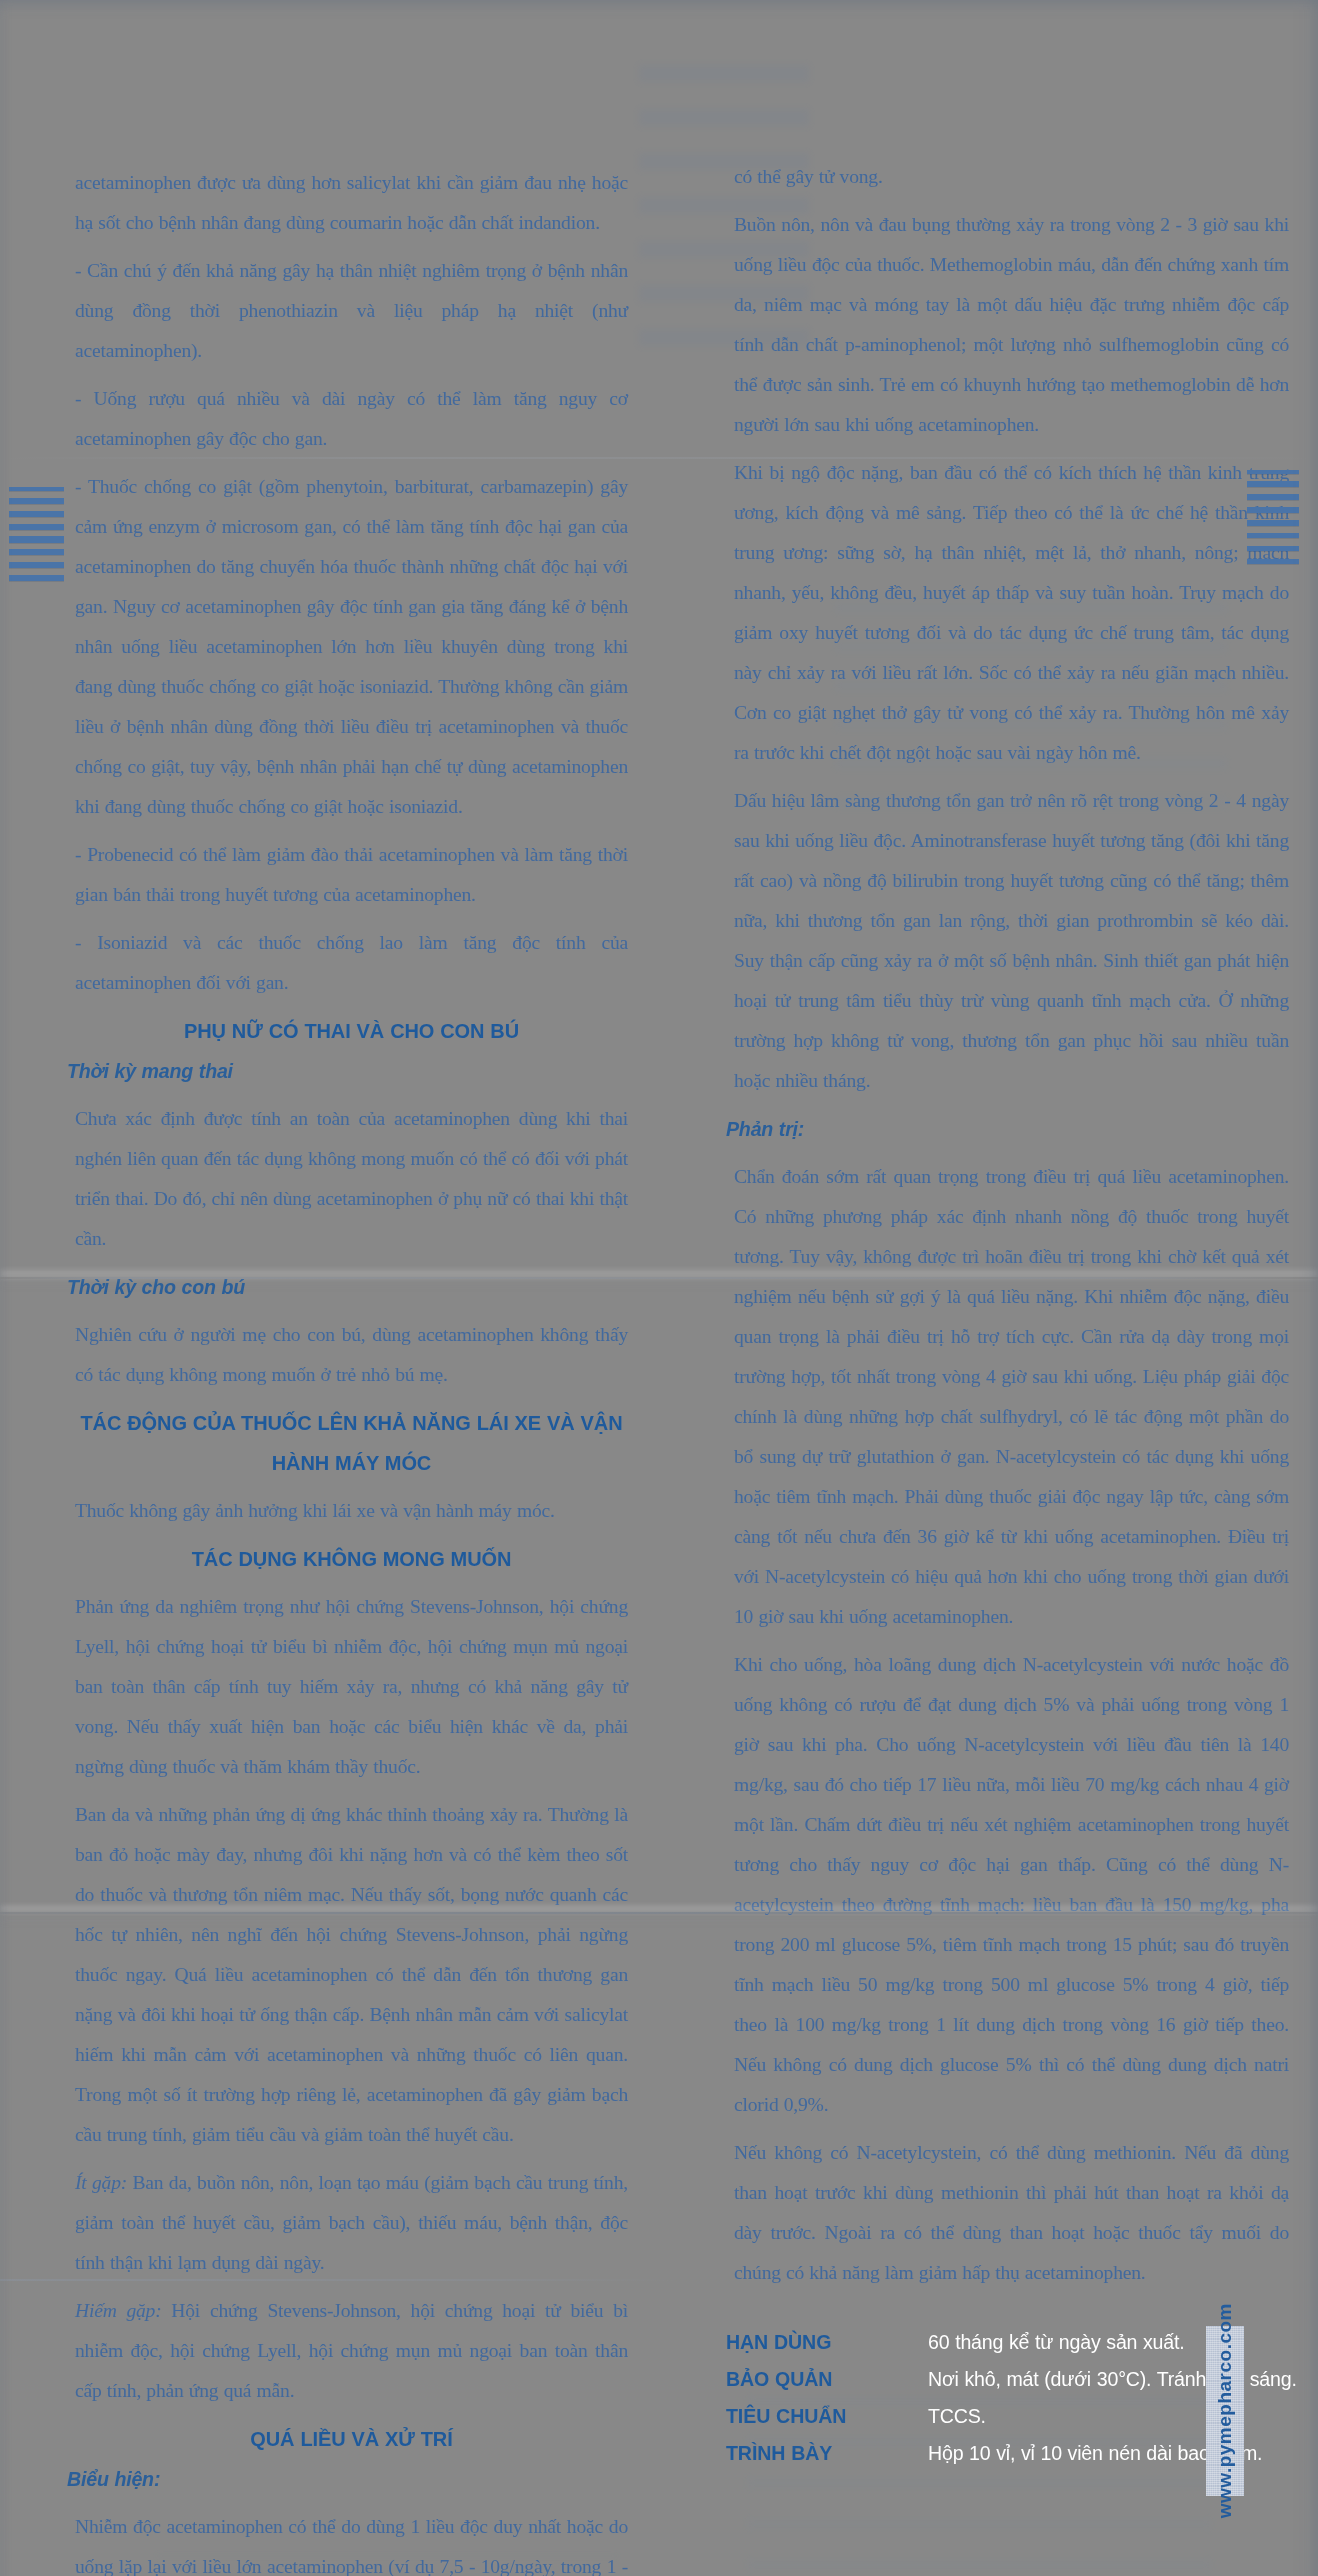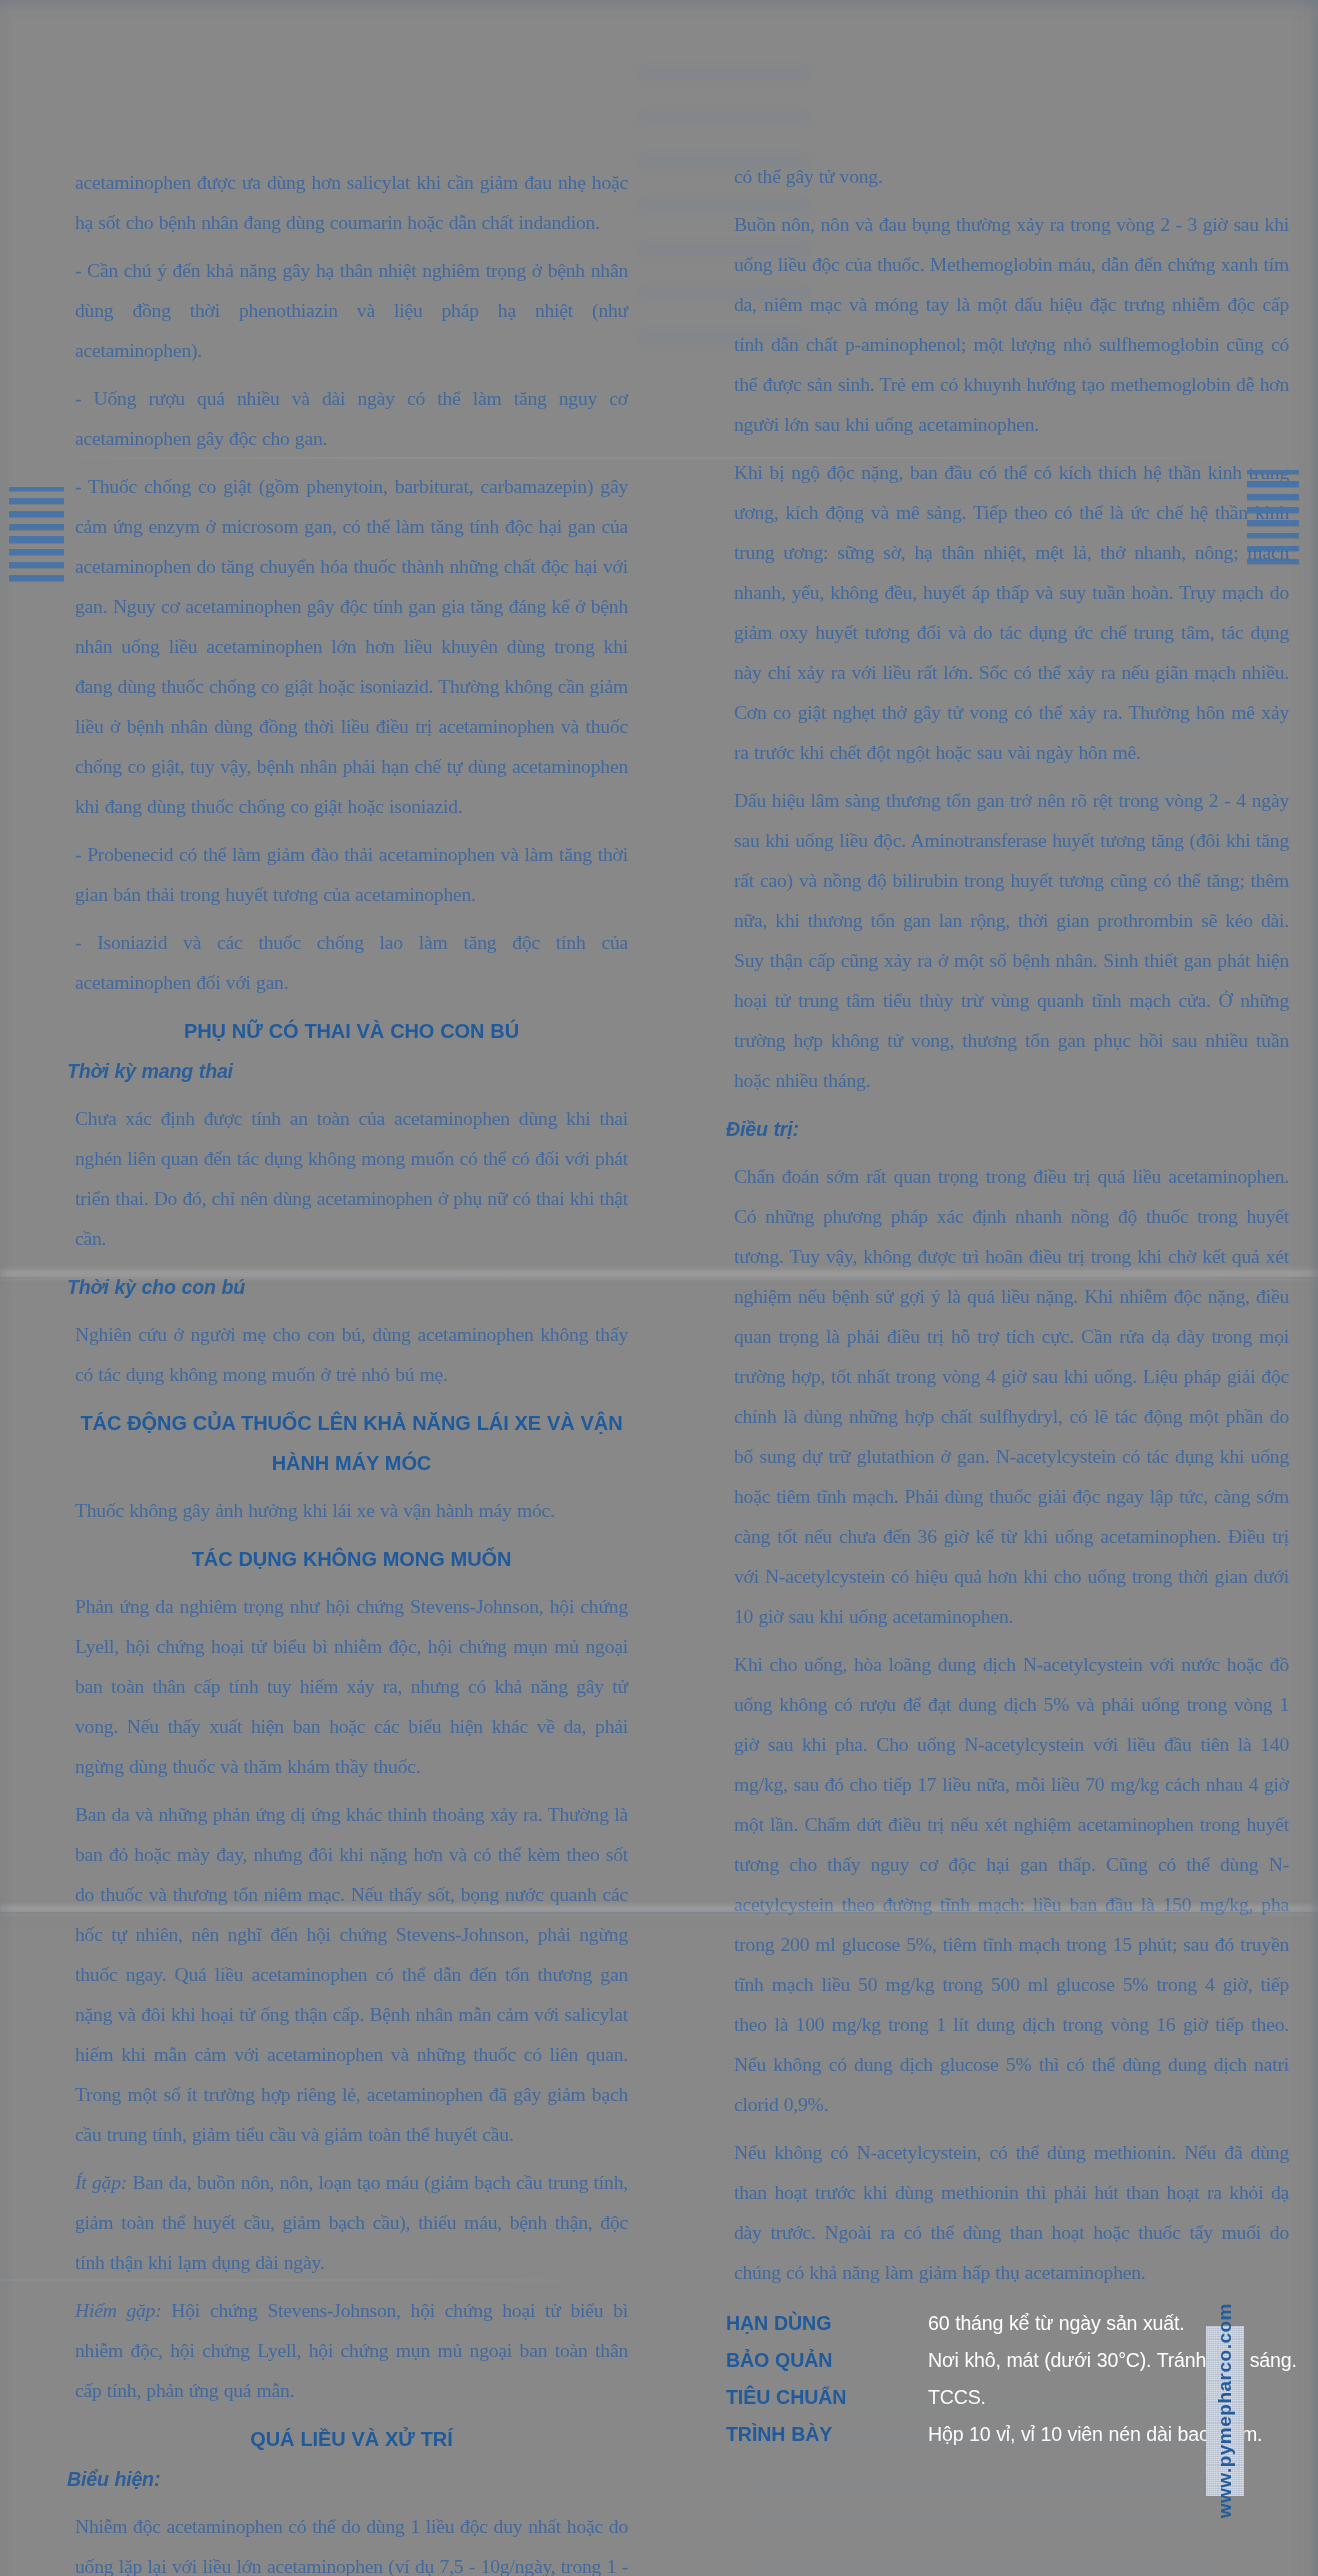--- a/index.html
+++ b/index.html
@@ -21,21 +21,21 @@
       inset 0 -11.3px 14.4px -9.3px rgba(120,128,140,.45),
       inset 8.2px 0 13.4px -10.3px rgba(130,138,150,.28);
   }
   .col{position:absolute;font-size:19.6px;line-height:40px;text-align:justify;letter-spacing:-0.2px;word-spacing:0.5px;}
   .col-left{left:67px;top:155px;width:569px;}
   .col-right{left:726px;top:149px;width:571px;}
   .col p{margin:8px;font-family:Liberation Serif, serif;}
   .col h3{margin:0;font-size:20px;line-height:40px;font-weight:700;color:#1e5a9c;letter-spacing:-0.1px;text-align:center;}
   .col h4{margin:0;font-size:19.6px;line-height:40px;font-weight:700;font-style:italic;color:#2a5f9a;text-align:left;}
   .lead-i{font-style:italic;}
-  .kv{margin-top:12px;}
+  .kv{margin-top:31px;}
   .kv-row{display:grid;grid-template-columns:202px 1fr;line-height:37px;}
   .kv-k{font-weight:700;color:#1e5a9c;letter-spacing:-0.1px;}
   .kv-v{color:#ffffff;}
   
   .marks{position:absolute;display:flex;flex-direction:column;z-index:4;}
   .marks-left{left:9.3px;top:487px;}
   .marks-right{left:1247px;top:470px;}
   .marks .bar{background:#4a74a8;box-shadow:0 0.5px 0 rgba(30,60,110,.3);}
   .marks-left .bar{width:55px;height:6.2px;margin-bottom:6.7px;}
   .marks-right .bar{width:52px;height:5.7px;margin-bottom:7.2px;}
@@ -122,21 +122,21 @@
       <p><i class="lead-i">Hiếm gặp:</i><span> Hội chứng Stevens-Johnson, hội chứng hoại tử biểu bì nhiễm độc, hội chứng Lyell, hội chứng mụn mủ ngoại ban toàn thân cấp tính, phản ứng quá mẫn.</span></p>
       <h3>QUÁ LIỀU VÀ XỬ TRÍ</h3>
       <h4>Biểu hiện:</h4>
       <p>Nhiễm độc acetaminophen có thể do dùng 1 liều độc duy nhất hoặc do uống lặp lại với liều lớn acetaminophen (ví dụ 7,5 - 10g/ngày, trong 1 - 2 ngày), hoặc do uống thuốc dài ngày. Hoại tử gan phụ thuộc liều là tác dụng độc cấp tính nghiêm trọng nhất do quá liều và</p>
     </div>
   <div class="col col-right">
       <p>có thể gây tử vong.</p>
       <p>Buồn nôn, nôn và đau bụng thường xảy ra trong vòng 2 - 3 giờ sau khi uống liều độc của thuốc. Methemoglobin máu, dẫn đến chứng xanh tím da, niêm mạc và móng tay là một dấu hiệu đặc trưng nhiễm độc cấp tính dẫn chất p-aminophenol; một lượng nhỏ sulfhemoglobin cũng có thể được sản sinh. Trẻ em có khuynh hướng tạo methemoglobin dễ hơn người lớn sau khi uống acetaminophen.</p>
       <p>Khi bị ngộ độc nặng, ban đầu có thể có kích thích hệ thần kinh trung ương, kích động và mê sảng. Tiếp theo có thể là ức chế hệ thần kinh trung ương: sững sờ, hạ thân nhiệt, mệt lả, thở nhanh, nông; mạch nhanh, yếu, không đều, huyết áp thấp và suy tuần hoàn. Trụy mạch do giảm oxy huyết tương đối và do tác dụng ức chế trung tâm, tác dụng này chỉ xảy ra với liều rất lớn. Sốc có thể xảy ra nếu giãn mạch nhiều. Cơn co giật nghẹt thở gây tử vong có thể xảy ra. Thường hôn mê xảy ra trước khi chết đột ngột hoặc sau vài ngày hôn mê.</p>
       <p>Dấu hiệu lâm sàng thương tổn gan trở nên rõ rệt trong vòng 2 - 4 ngày sau khi uống liều độc. Aminotransferase huyết tương tăng (đôi khi tăng rất cao) và nồng độ bilirubin trong huyết tương cũng có thể tăng; thêm nữa, khi thương tổn gan lan rộng, thời gian prothrombin sẽ kéo dài. Suy thận cấp cũng xảy ra ở một số bệnh nhân. Sinh thiết gan phát hiện hoại tử trung tâm tiểu thùy trừ vùng quanh tĩnh mạch cửa. Ở những trường hợp không tử vong, thương tổn gan phục hồi sau nhiều tuần hoặc nhiều tháng.</p>
-      <h4>Điều trị:</h4>
+      <h4>Phản trị:</h4>
       <p>Chẩn đoán sớm rất quan trọng trong điều trị quá liều acetaminophen. Có những phương pháp xác định nhanh nồng độ thuốc trong huyết tương. Tuy vậy, không được trì hoãn điều trị trong khi chờ kết quả xét nghiệm nếu bệnh sử gợi ý là quá liều nặng. Khi nhiễm độc nặng, điều quan trọng là phải điều trị hỗ trợ tích cực. Cần rửa dạ dày trong mọi trường hợp, tốt nhất trong vòng 4 giờ sau khi uống. Liệu pháp giải độc chính là dùng những hợp chất sulfhydryl, có lẽ tác động một phần do bổ sung dự trữ glutathion ở gan. N-acetylcystein có tác dụng khi uống hoặc tiêm tĩnh mạch. Phải dùng thuốc giải độc ngay lập tức, càng sớm càng tốt nếu chưa đến 36 giờ kể từ khi uống acetaminophen. Điều trị với N-acetylcystein có hiệu quả hơn khi cho uống trong thời gian dưới 10 giờ sau khi uống acetaminophen.</p>
       <p>Khi cho uống, hòa loãng dung dịch N-acetylcystein với nước hoặc đồ uống không có rượu để đạt dung dịch 5% và phải uống trong vòng 1 giờ sau khi pha. Cho uống N-acetylcystein với liều đầu tiên là 140 mg/kg, sau đó cho tiếp 17 liều nữa, mỗi liều 70 mg/kg cách nhau 4 giờ một lần. Chấm dứt điều trị nếu xét nghiệm acetaminophen trong huyết tương cho thấy nguy cơ độc hại gan thấp. Cũng có thể dùng N-acetylcystein theo đường tĩnh mạch: liều ban đầu là 150 mg/kg, pha trong 200 ml glucose 5%, tiêm tĩnh mạch trong 15 phút; sau đó truyền tĩnh mạch liều 50 mg/kg trong 500 ml glucose 5% trong 4 giờ, tiếp theo là 100 mg/kg trong 1 lít dung dịch trong vòng 16 giờ tiếp theo. Nếu không có dung dịch glucose 5% thì có thể dùng dung dịch natri clorid 0,9%.</p>
       <p>Nếu không có N-acetylcystein, có thể dùng methionin. Nếu đã dùng than hoạt trước khi dùng methionin thì phải hút than hoạt ra khỏi dạ dày trước. Ngoài ra có thể dùng than hoạt hoặc thuốc tẩy muối do chúng có khả năng làm giảm hấp thụ acetaminophen.</p>
       <div class="kv">
         <div class="kv-row">
           <span class="kv-k">HẠN DÙNG</span>
           <span class="kv-v">60 tháng kể từ ngày sản xuất.</span>
         </div>
         <div class="kv-row">
           <span class="kv-k">BẢO QUẢN</span>

